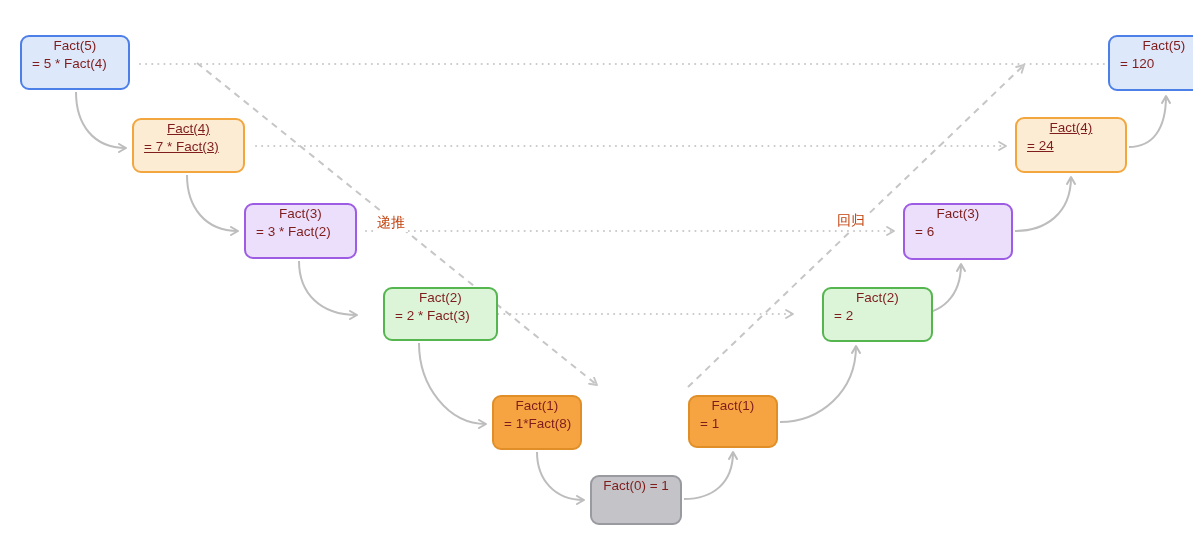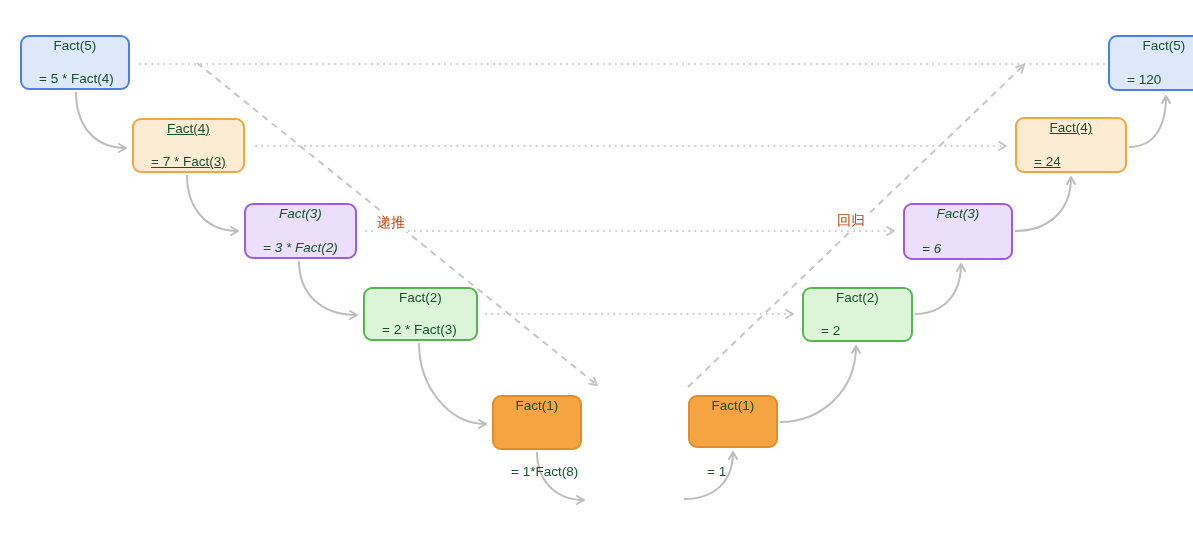--- a/index.html
+++ b/index.html
@@ -3,32 +3,32 @@
 <meta charset="utf-8">
 <style>
   html,body { margin:0; padding:0; background:#ffffff; }
   body { font-family:"Liberation Sans","DejaVu Sans",sans-serif; }
   .canvas { position:relative; width:1193px; height:534px; background:#ffffff; overflow:hidden; }
   svg.connectors { position:absolute; left:0; top:0; width:1193px; height:534px; }
 
   .node {
     position:absolute; box-sizing:border-box;
     border:2px solid; border-radius:9px;
-    display:flex; flex-direction:column; justify-content:space-between;
-    font-size:13.5px; line-height:18px; color:#14532d;
+    display:flex; flex-direction:column; justify-content:flex-start;
+    font-size:13.5px; line-height:18px; color:#7f1d1d;
   }
   .node .l1 { text-align:center; }
-  .node .l2 { text-align:left; padding-left:17px; }
+  .node .l2 { text-align:left; padding-left:10px; }
   .node.single { align-items:center; }
 
   .lv-blue   { background:#dde8fb; border-color:#4d7fe8; }
   .lv-peach  { background:#fdecd4; border-color:#f2a63d;text-decoration:underline; }
-  .lv-purple { background:#ecdffc; border-color:#9d5ce3;font-style:italic; }
-  .lv-green  { background:#dcf5d8; border-color:#55b54f; }
-  .lv-orange { background:#f6a342; border-color:#e08f28;gap:48px; }
+  .lv-purple { background:#ecdffc; border-color:#9d5ce3; }
+  .lv-green  { background:#dcf5d8; border-color:#55b54f;margin-left:20px; }
+  .lv-orange { background:#f6a342; border-color:#e08f28; }
   .lv-gray   { background:#c4c4c8; border-color:#999aa0; }
 
   .flow-label {
     position:absolute; background:#ffffff; color:#c2410c;
     font-size:14px; line-height:18px; padding:1px 3px;
   }
 </style>
 </head>
 <body>
 
@@ -86,20 +86,23 @@
   <div class="node lv-green" style="left:363px;top:287px;width:115px;height:54px">
     <div class="l1">Fact(2)</div>
     <div class="l2">= 2 * Fact(3)</div>
   </div>
 
   <div class="node lv-orange" style="left:492px;top:395px;width:90px;height:55px">
     <div class="l1">Fact(1)</div>
     <div class="l2">= 1*Fact(8)</div>
   </div>
 
+  <div class="node lv-gray single" style="left:590px;top:475px;width:92px;height:50px">
+    <div class="l1">Fact(0) = 1</div>
+  </div>
 
   <div class="node lv-orange" style="left:688px;top:395px;width:90px;height:53px">
     <div class="l1">Fact(1)</div>
     <div class="l2">= 1</div>
   </div>
 
   <div class="node lv-green" style="left:802px;top:287px;width:111px;height:55px">
     <div class="l1">Fact(2)</div>
     <div class="l2">= 2</div>
   </div>

